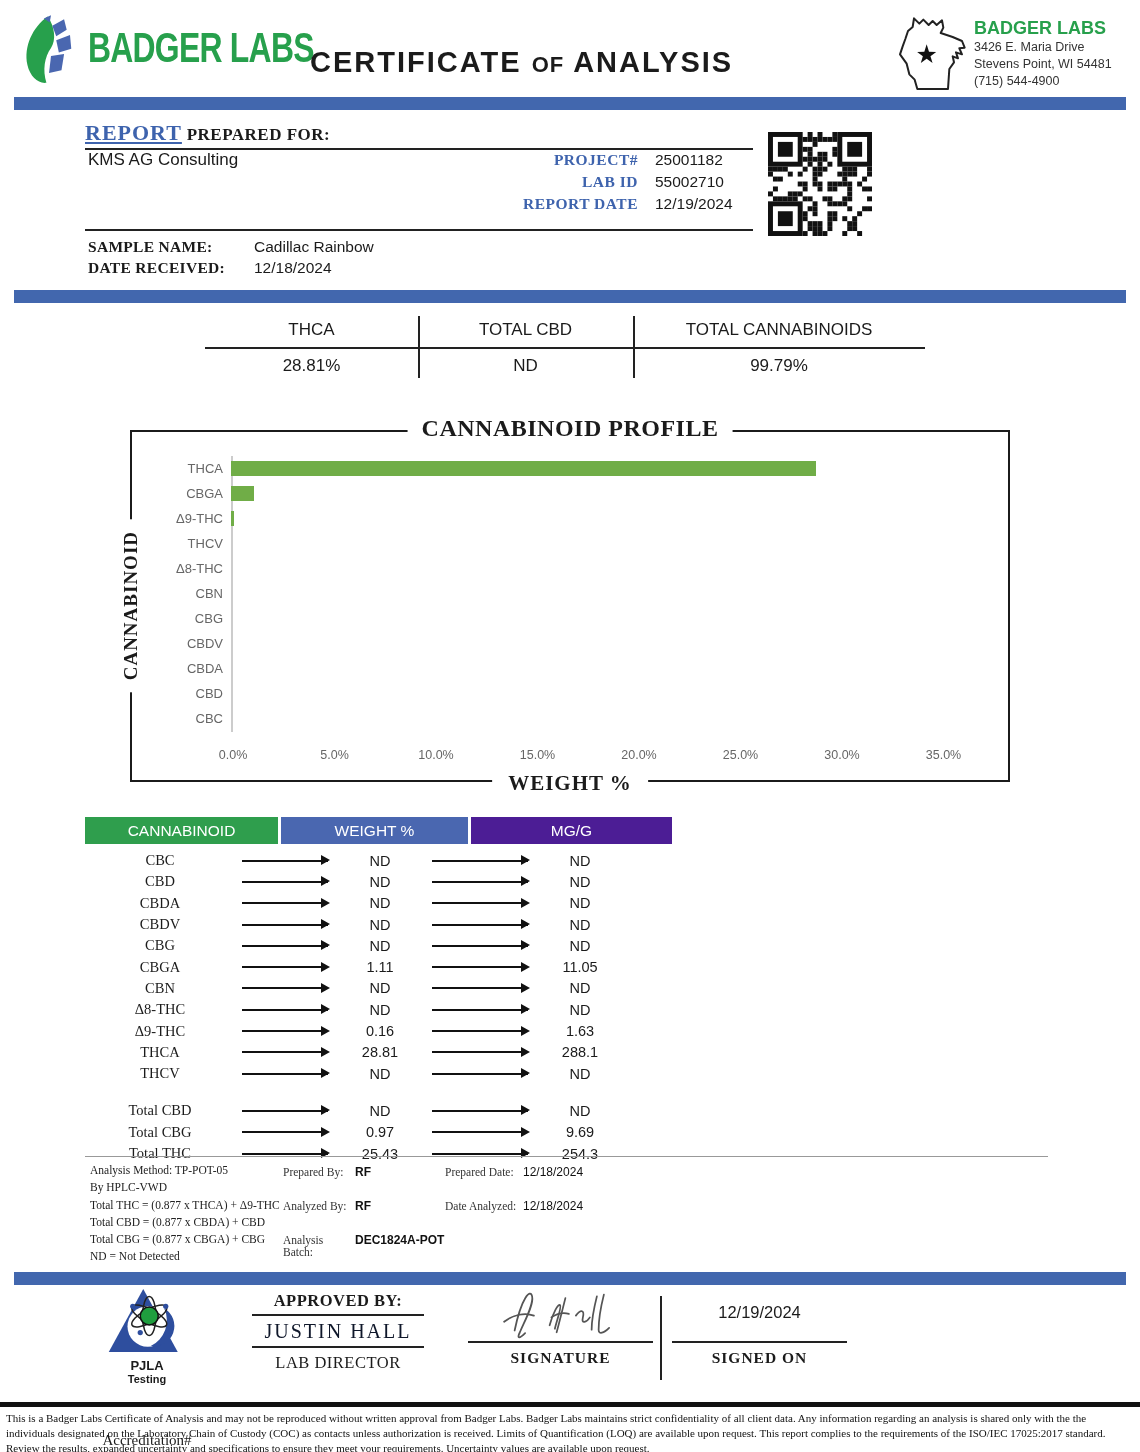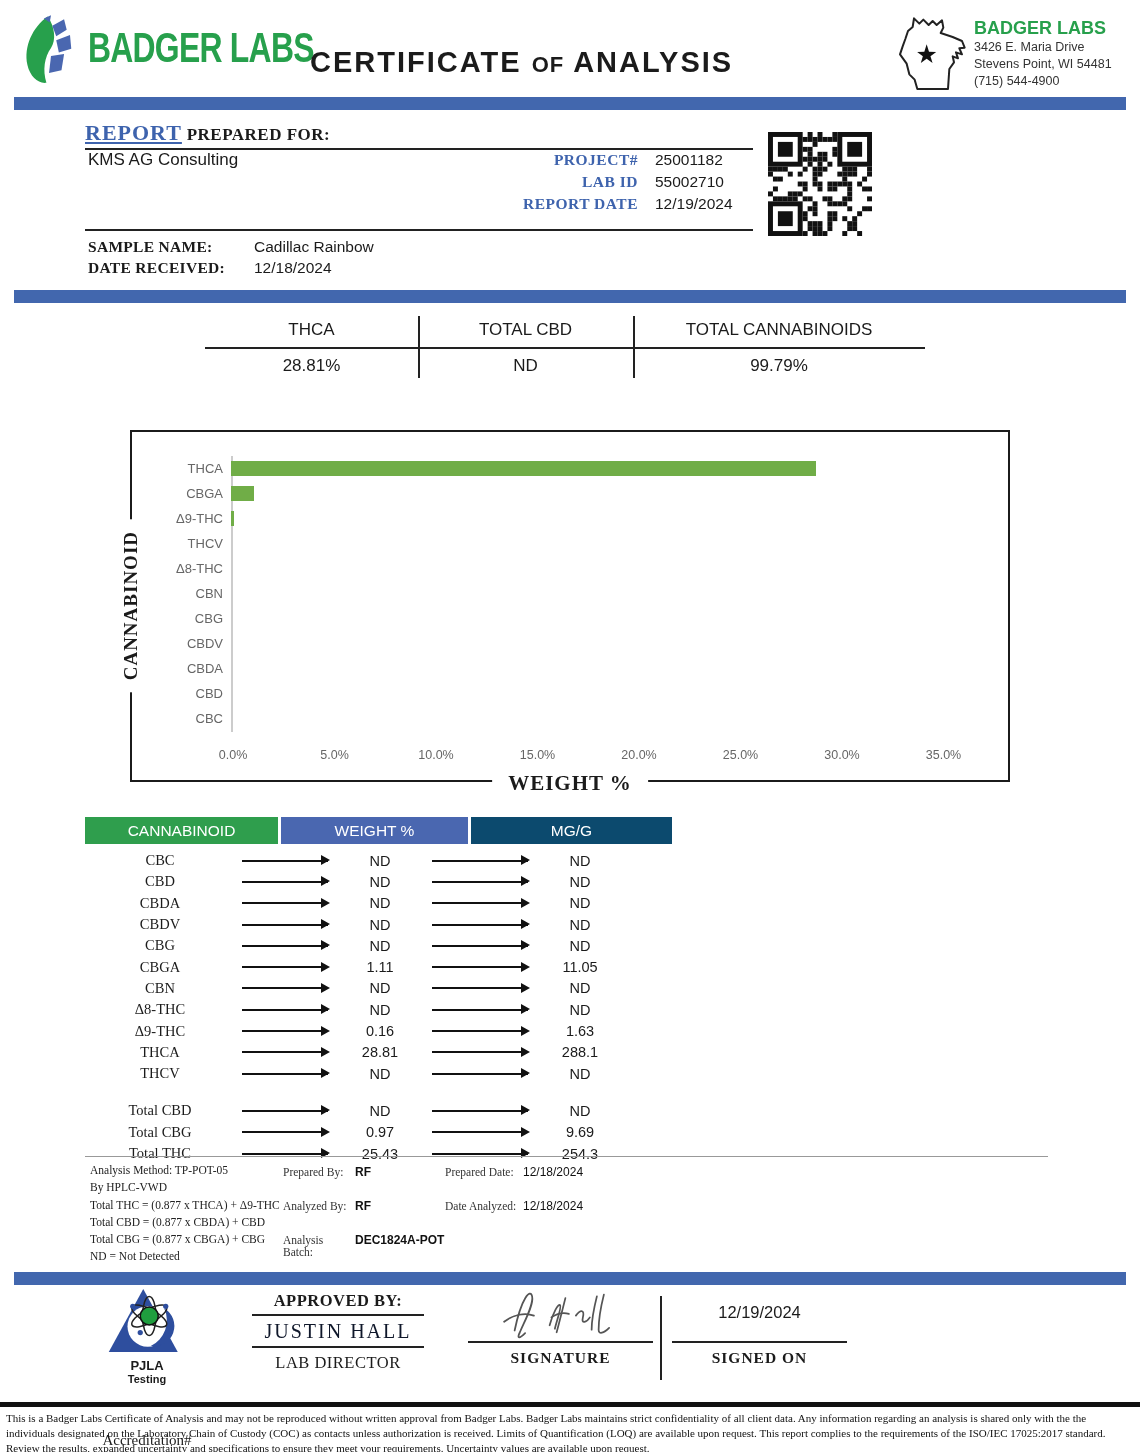--- a/index.html
+++ b/index.html
@@ -321,20 +321,21 @@
     <div class="sum-div" style="left:428px;"></div>
   <div class="sum-cell" style="left: 0px; width: 213px; top: 7px;">THCA</div>
       <div class="sum-cell" style="left: 0px; width: 213px; top: 43px;">28.81%</div>
       <div class="sum-cell" style="left: 213px; width: 215px; top: 7px;">TOTAL CBD</div>
       <div class="sum-cell" style="left: 213px; width: 215px; top: 43px;">ND</div>
       <div class="sum-cell" style="left: 428px; width: 292px; top: 7px;">TOTAL CANNABINOIDS</div>
       <div class="sum-cell" style="left: 428px; width: 292px; top: 43px;">99.79%</div>
     </div>
 
   <div class="chart">
+    <div class="chart-title">CANNABINOID PROFILE</div>
     <div class="chart-ylab">
         <span>CANNABINOID</span>
       </div>
     <div class="chart-xlab">WEIGHT %</div>
     <div class="plot">
       <div class="axis-line"></div>
       <div>
           <div class="chart-row">
             <span class="chart-cat">THCA</span>
             <div class="chart-track">
@@ -412,21 +413,21 @@
         <span class="xtick" style="left: 507.5px;">25.0%</span>
         <span class="xtick" style="left: 609px;">30.0%</span>
         <span class="xtick" style="left: 710.5px;">35.0%</span>
       </div>
   </div>
 
   <div class="rtable">
     <div class="rt-head">
         <div class="rt-hcell" style="background: rgb(47, 158, 77);">CANNABINOID</div>
         <div class="rt-hcell" style="background: rgb(74, 103, 176);">WEIGHT %</div>
-        <div class="rt-hcell" style="background: #0c4a6e;">MG/G</div>
+        <div class="rt-hcell" style="background: #4c1d95;">MG/G</div>
       </div>
     <div class="rt-body">
         <div class="rt-row">
           <div class="rt-name">CBC</div>
           <div class="arrow"></div>
           <div class="rt-val">ND</div>
           <div class="arrow"></div>
           <div class="rt-val">ND</div>
           <div></div>
         </div>

